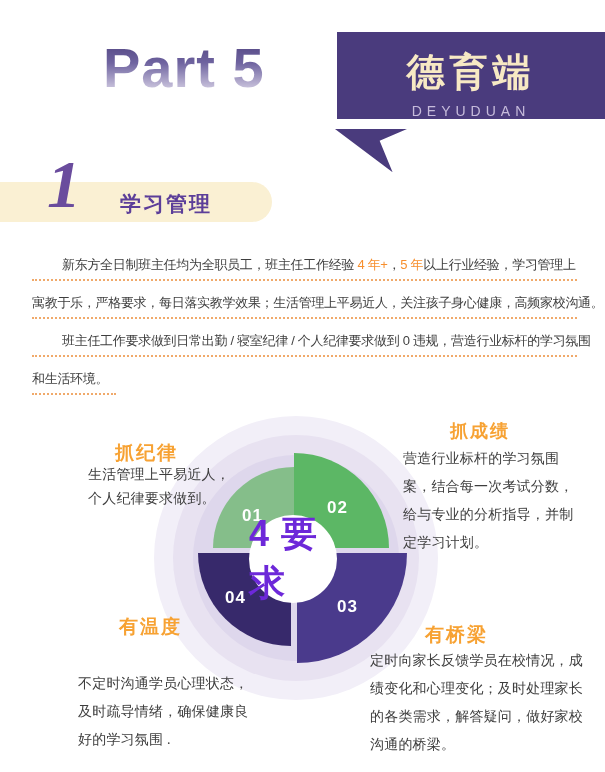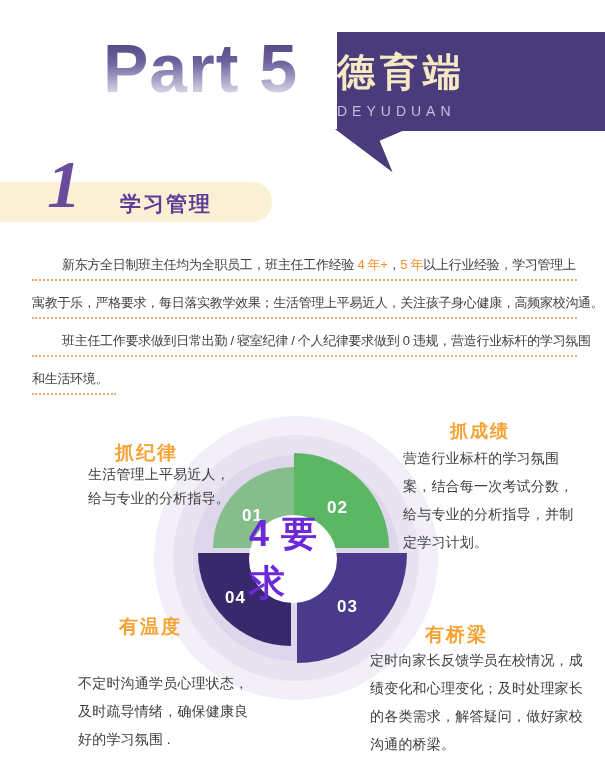--- a/index.html
+++ b/index.html
@@ -4,38 +4,38 @@
 <style>
   * { margin:0; padding:0; box-sizing:border-box; }
   body { background:#e8e8e8; font-family:"Liberation Sans", sans-serif; }
   .page {
     position:relative; width:605px; height:772px; margin:0 auto;
     background:#ffffff; overflow:hidden;
   }
 
   
   .badge {
-    position:absolute; left:337px; top:32px; width:268px; height:99px;
-    background:#4a3b7d; z-index:2; text-align:left;
+    position:absolute; left:337px; top:32px; width:268px; height:87px;
+    background:#4a3b7d; z-index:2; text-align:center;
   }
   .badge-title {
     margin-top:15px; font-size:38px; font-weight:bold; color:#f7e9c4;
     letter-spacing:5px;
   }
   .badge-subtitle {
     margin-top:5px; font-size:14px; color:#c6bbdb; letter-spacing:5px;
   }
   .badge-tail {
     position:absolute; left:335px; top:129px; width:72px; height:45px;
     background:#4a3b7d; z-index:2;
     clip-path: polygon(0 0, 100% 0, 62% 26%, 80% 96%);
   }
   .part-text {
     position:absolute; left:103px; top:18px; z-index:3;
-    font-size:68px; font-weight:bold; letter-spacing:1px; line-height:100px;
+    font-size:56px; font-weight:bold; letter-spacing:1px; line-height:100px;
     background:linear-gradient(180deg,#443672 12%, #6f64a0 45%, #cfc9e0 72%, #ffffff 94%);
     -webkit-background-clip:text; background-clip:text; color:transparent;
   }
 
   
   .pill {
     position:absolute; left:0; top:182px; width:272px; height:40px;
     background:#faf0d3; border-radius:0 20px 20px 0; z-index:1;
   }
   .big-num {
@@ -149,21 +149,21 @@
   <div class="qlabel l03">03</div>
   <div class="qlabel l04">04</div>
 
   <div class="hub">
     <div class="hub-label">4 要求</div>
   </div>
 
   <div class="blk-title t-tl">抓纪律</div>
   <div class="blk-body b-tl">
     <div>生活管理上平易近人，</div>
-    <div>给与专业的分析指导。</div>
+    <div>个人纪律要求做到。</div>
   </div>
 
   <div class="blk-title t-tr">抓成绩</div>
   <div class="blk-body b-tr">
     <div>营造行业标杆的学习氛围</div>
     <div>案，结合每一次考试分数，</div>
     <div>给与专业的分析指导，并制</div>
     <div>定学习计划。</div>
   </div>
 

